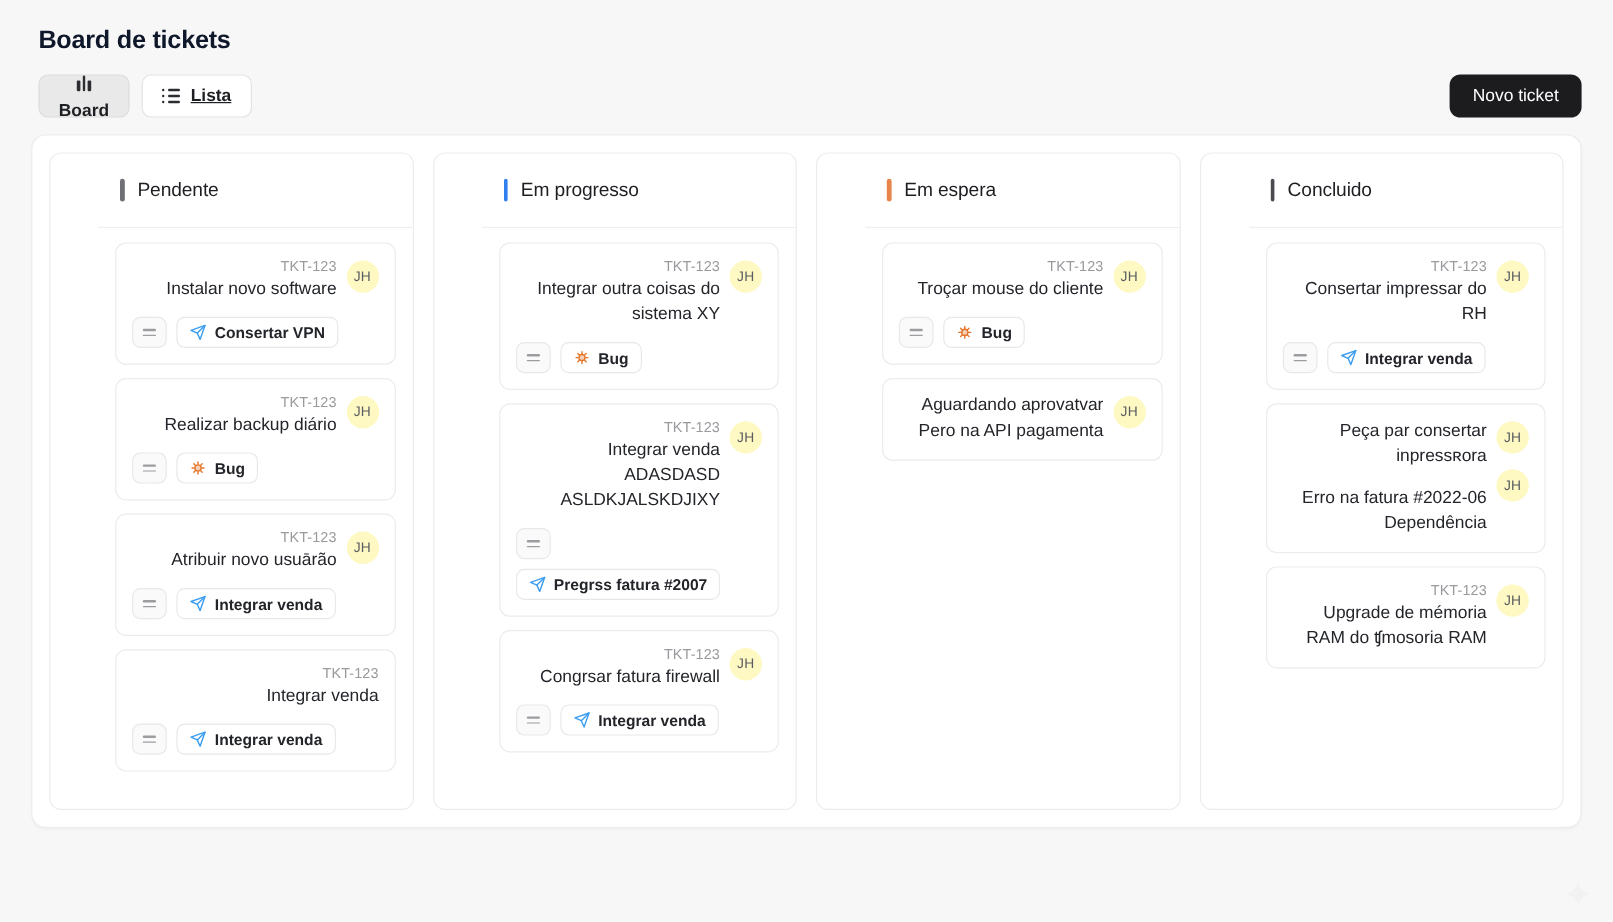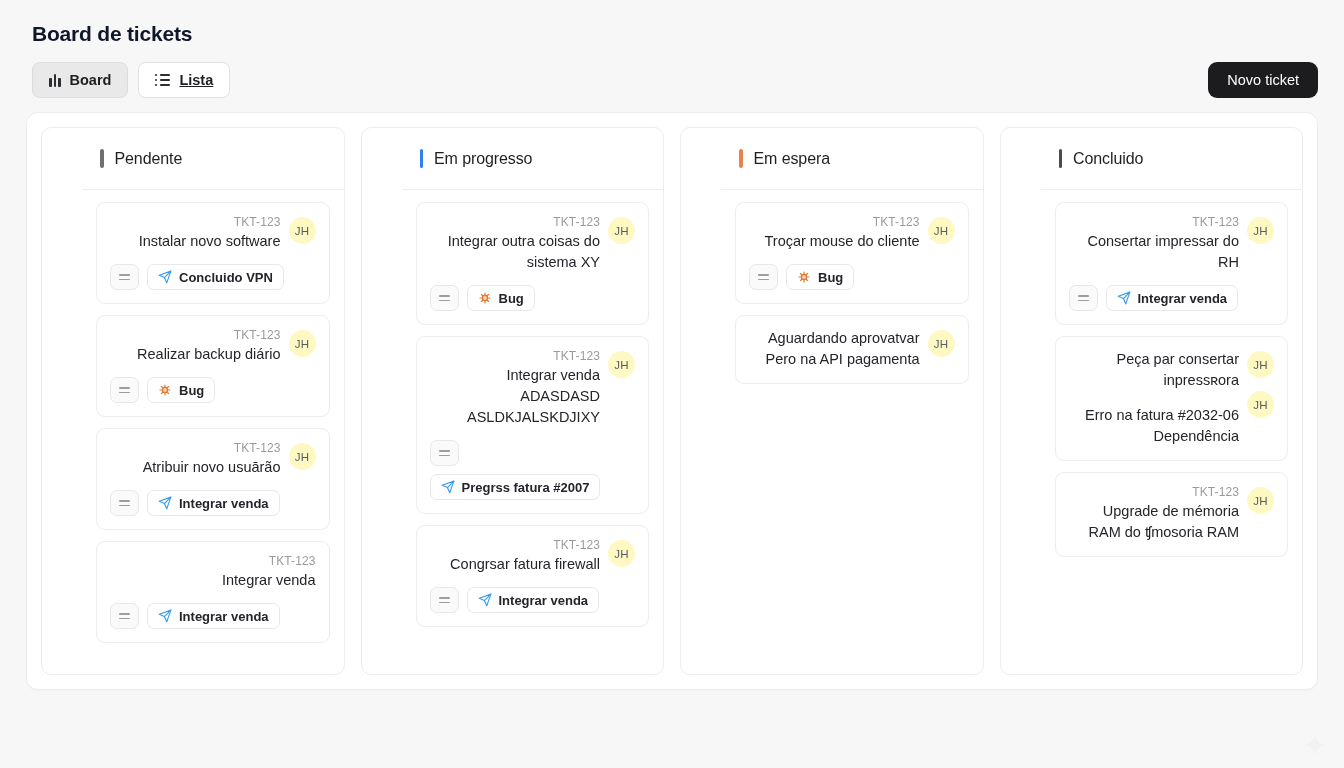--- a/index.html
+++ b/index.html
@@ -51,20 +51,21 @@
     font-size: 14.5px;
     font-weight: bold;
     color: #1d1f22;
     cursor: pointer;
     border: 1px solid #e3e3e3;
     background: #ffffff;
   }
   .seg-btn.active {
     background: #e9e9e9;
     border-color: #dcdcdc;
+    flex-direction: column;
   }
   .seg-btn + .seg-btn { margin-left: 10px; text-decoration: underline; }
 
   
   .ico-board { display:flex; align-items:flex-end; gap:2px; height:13px; }
   .ico-board i { display:block; width:2.5px; background:#2b2d31; border-radius:1px; }
   .ico-board i:nth-child(1){ height:9px; }
   .ico-board i:nth-child(2){ height:13px; }
   .ico-board i:nth-child(3){ height:9px; }
 
@@ -303,21 +304,21 @@
                 <span class="ico-handle">
                   <i></i>
                   <i></i>
                 </span>
               </span>
               <span class="chip">
                 <svg class="ico-send" viewBox="0 0 24 24" fill="none" stroke="#3b9df0" stroke-width="2" stroke-linecap="round" stroke-linejoin="round">
                   <path d="M22 2 L11 13"></path>
                   <path d="M22 2 L15 22 L11 13 L2 9 Z"></path>
                 </svg>
-                <span>Concluido VPN</span>
+                <span>Consertar VPN</span>
               </span>
             </div>
           </div>
           <div class="card">
             <div class="card-row">
               <div class="card-text">
                 <div class="card-code">TKT-123</div>
                 <div class="card-title">Realizar backup diário</div>
               </div>
               <div class="avatar">JH</div>
@@ -539,21 +540,21 @@
           </div>
           <div class="card">
             <div class="card-row">
               <div class="card-text">
                 <div class="card-title">Peça par consertar inpressʀora</div>
               </div>
               <div class="avatar">JH</div>
             </div>
             <div class="card-row" style="margin-top:14px">
               <div class="card-text">
-                <div class="card-title">Erro na fatura #2032-06 Dependência</div>
+                <div class="card-title">Erro na fatura #2022-06 Dependência</div>
               </div>
               <div class="avatar" style="margin-top:-14px">JH</div>
             </div>
           </div>
           <div class="card">
             <div class="card-row">
               <div class="card-text">
                 <div class="card-code">TKT-123</div>
                 <div class="card-title">Upgrade de mémoria RAM do ʧmosoria RAM</div>
               </div>

